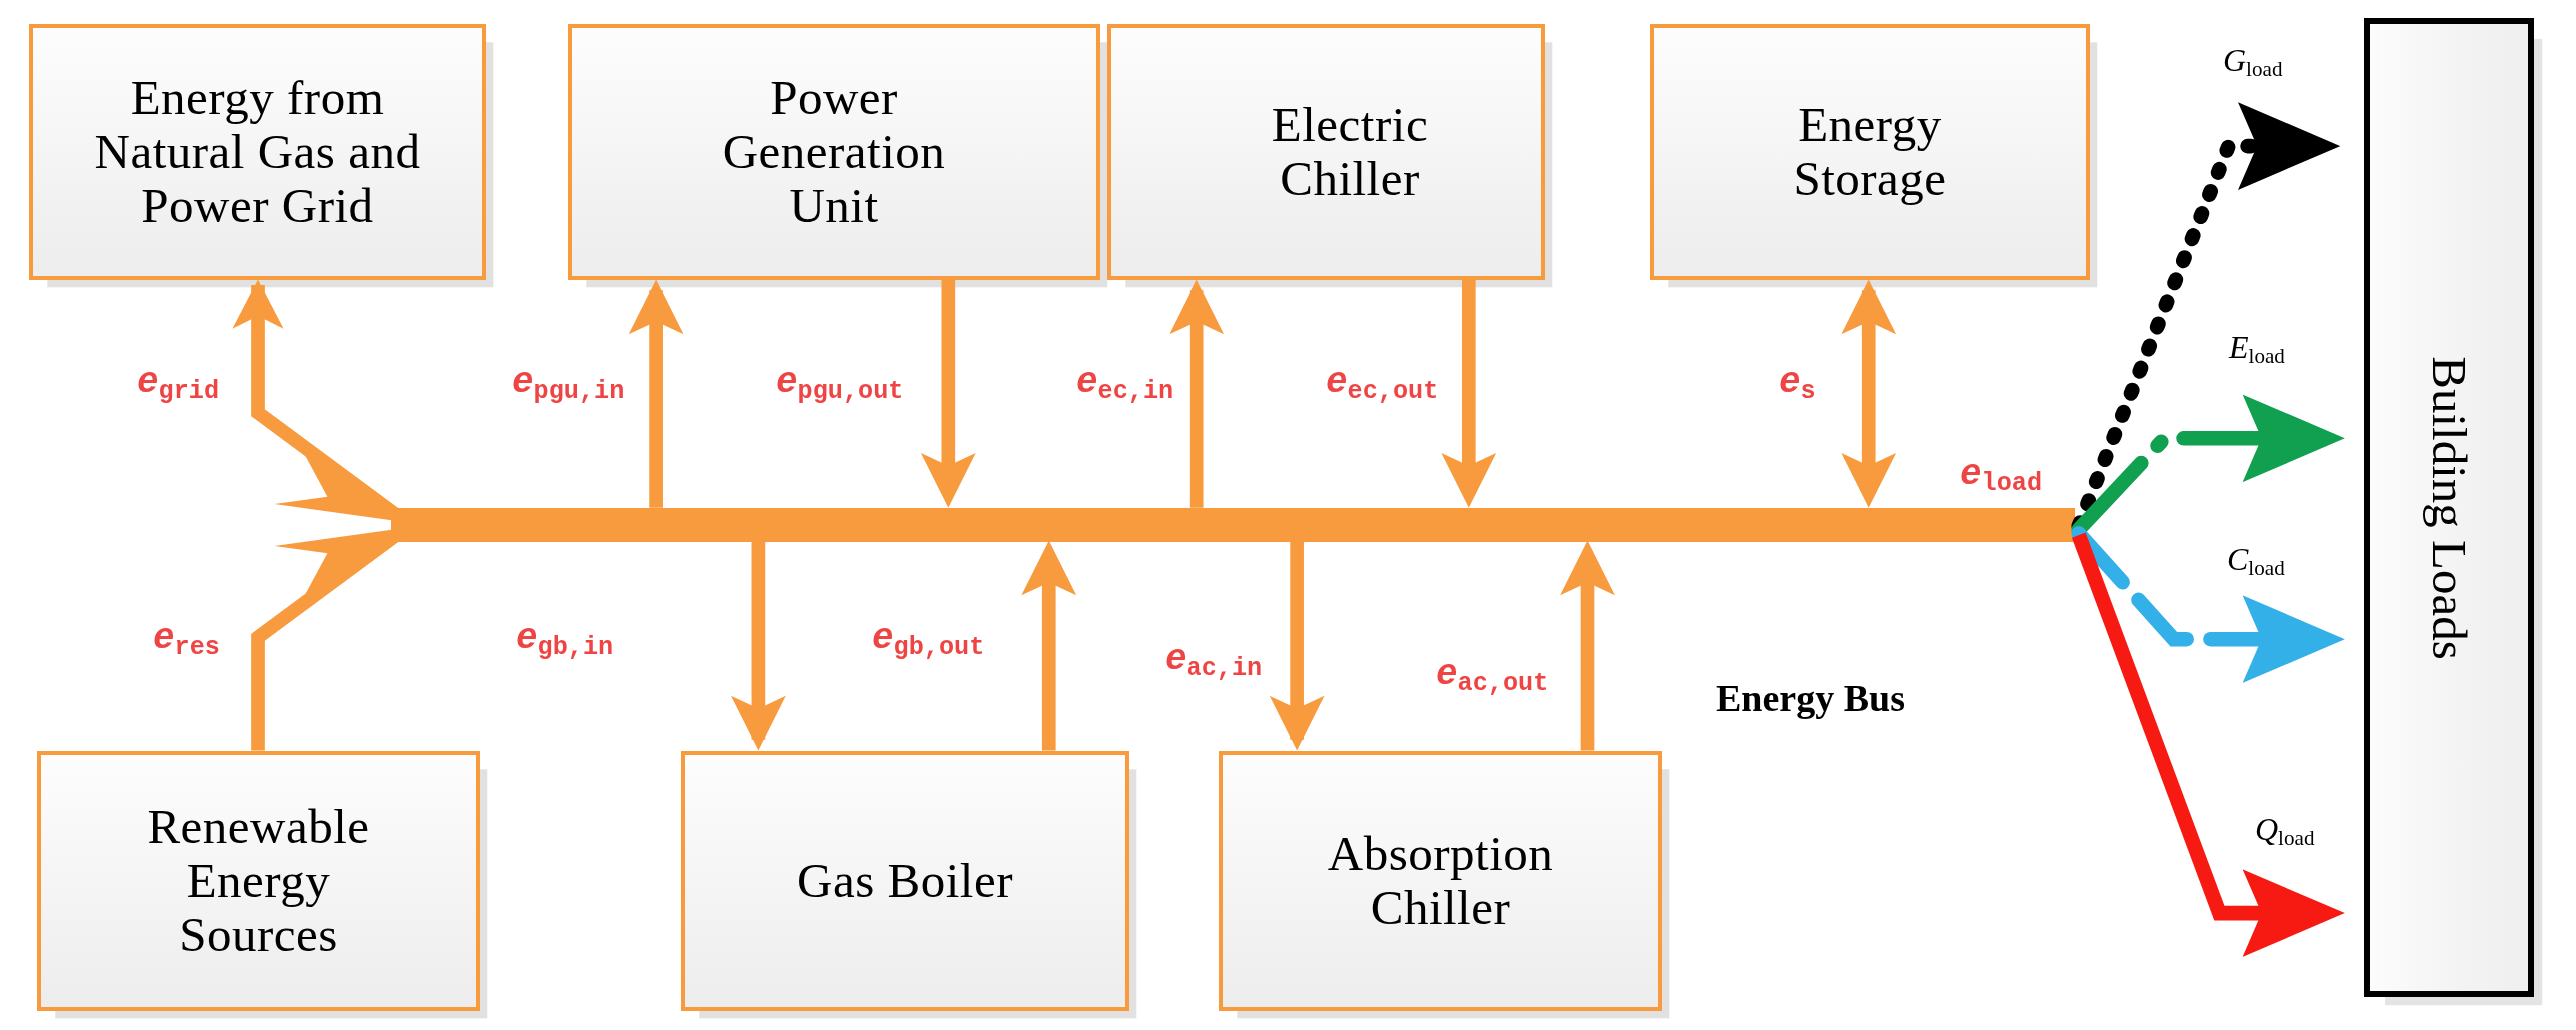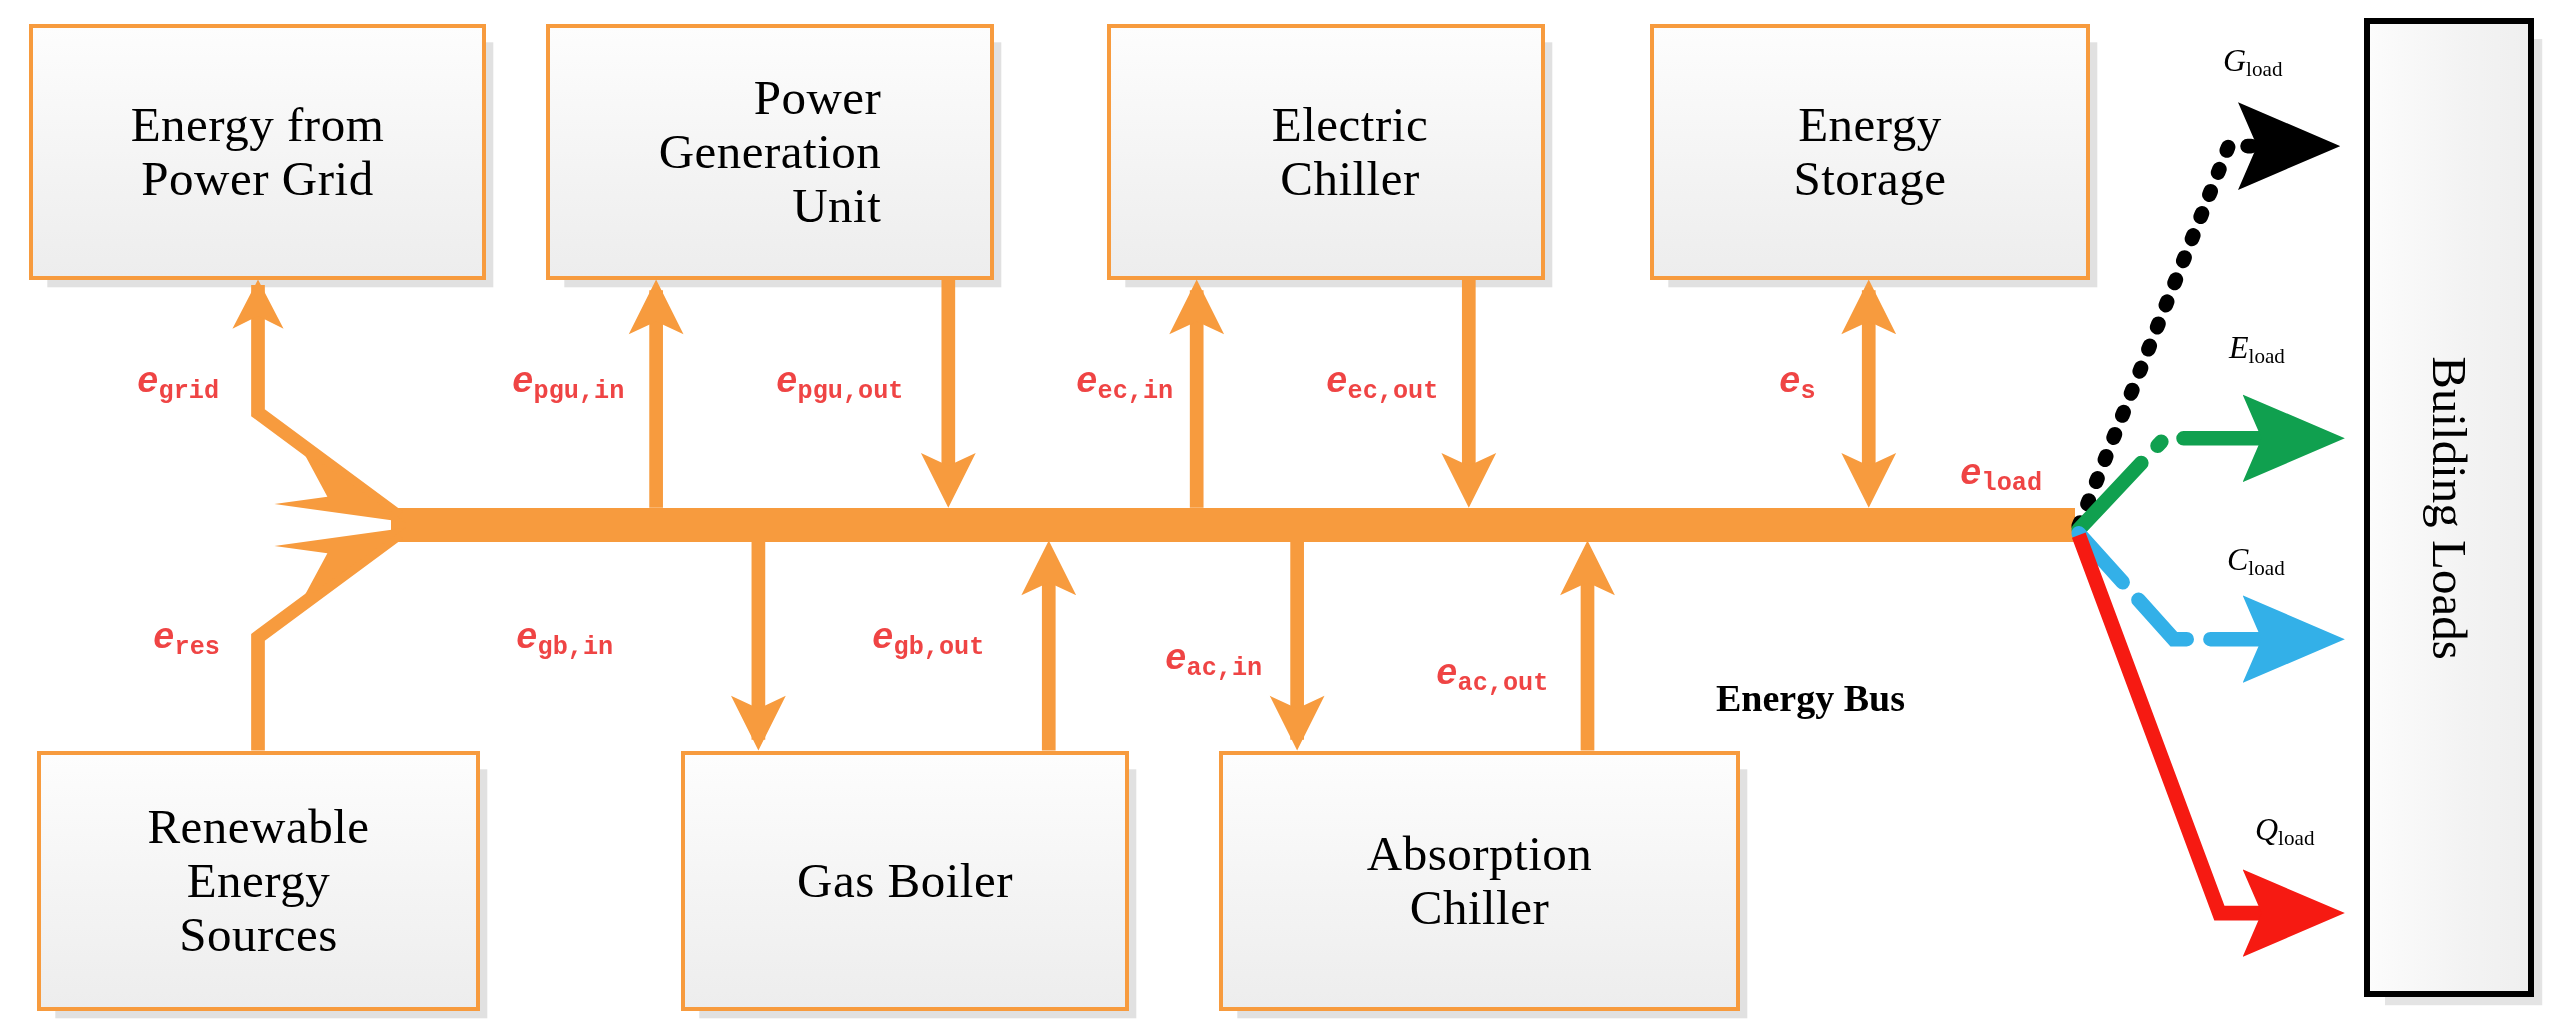--- a/index.html
+++ b/index.html
@@ -86,25 +86,26 @@
   svg.overlay{position:absolute;left:0;top:0;width:2576px;height:1030px;pointer-events:none;}
 </style>
 </head>
 <body>
 
 <div id="stage">
 
   <div class="node" style="left:29px;top:24px;width:457px;height:256px;">
     <span>
       <span>Energy from</span>
+      <span>Natural Gas and</span>
       <span>Power Grid</span>
     </span>
   </div>
 
-  <div class="node" style="left:546px;top:24px;width:448px;height:256px;text-align:right;">
+  <div class="node" style="left:568px;top:24px;width:532px;height:256px;">
     <span>
       <span>Power</span>
       <span>Generation</span>
       <span>Unit</span>
     </span>
   </div>
 
   <div class="node" style="left:1107px;top:24px;width:438px;height:256px;padding-left:48px;">
     <span>
       <span>Electric</span>
@@ -126,21 +127,21 @@
       <span>Sources</span>
     </span>
   </div>
 
   <div class="node" style="left:681px;top:751px;width:448px;height:260px;text-align:right;">
     <span>
       <span>Gas Boiler</span>
     </span>
   </div>
 
-  <div class="node" style="left:1219px;top:751px;width:521px;height:260px;">
+  <div class="node" style="left:1219px;top:751px;width:443px;height:260px;">
     <span>
       <span>Absorption</span>
       <span>Chiller</span>
     </span>
   </div>
 
   <div class="loadbox" style="left:2364px;top:18px;width:170px;height:979px;">
     <span class="vtext">Building Loads</span>
   </div>
 

